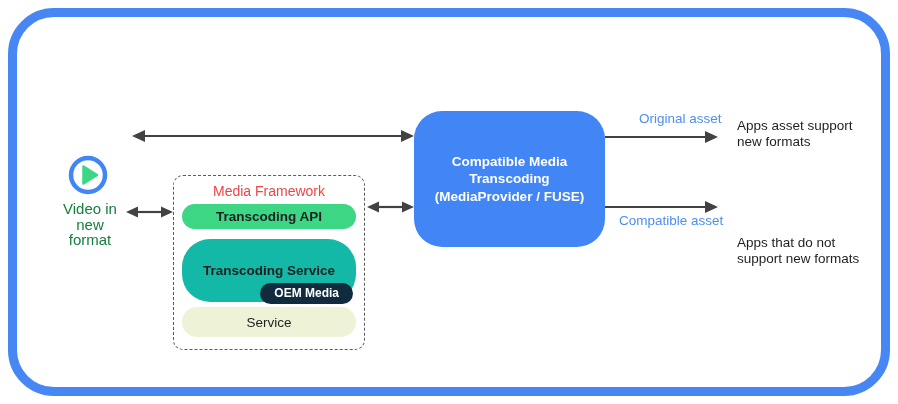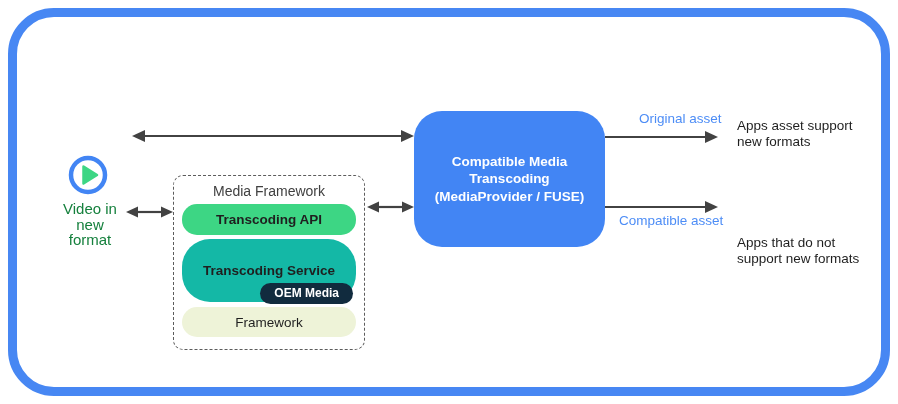--- a/index.html
+++ b/index.html
@@ -49,34 +49,34 @@
     border-radius: 10px;
     box-sizing: border-box;
   }
   .mf-title {
     position: absolute;
     left: 0;
     top: 7px;
     width: 100%;
     text-align: center;
     font-size: 14px;
-    color: #404040;
+    color: #ef4444;
   }
   .pill {
     position: absolute;
     left: 8px;
     right: 8px;
     display: flex;
     align-items: center;
     justify-content: center;
     font-size: 13.5px;
   }
   .pill-api {
     top: 28px;
-    height: 31px;
+    height: 25px;
     background: #3dd684;
     border-radius: 15px;
     font-weight: bold;
   }
   .pill-service {
     top: 63px;
     height: 63px;
     background: #14b8a6;
     border-radius: 28px;
     font-weight: bold;
@@ -158,21 +158,21 @@
 new
 format</div>
 
   <div class="abs mf-box">
     <div class="mf-title">Media Framework</div>
     <div class="pill pill-api">Transcoding API</div>
     <div class="pill pill-service">
       <span>Transcoding Service</span>
       <span class="oem-badge">OEM Media</span>
     </div>
-    <div class="pill pill-hw">Framework</div>
+    <div class="pill pill-hw">Service</div>
   </div>
 
   <div class="abs transcoder-box preline">Compatible Media
 Transcoding
 (MediaProvider / FUSE)</div>
 
   <div class="abs asset-label original-asset">Original asset</div>
   <div class="abs asset-label transcoded-asset">Compatible asset</div>
   <div class="abs apps-label apps-support preline">Apps asset support
 new formats</div>

